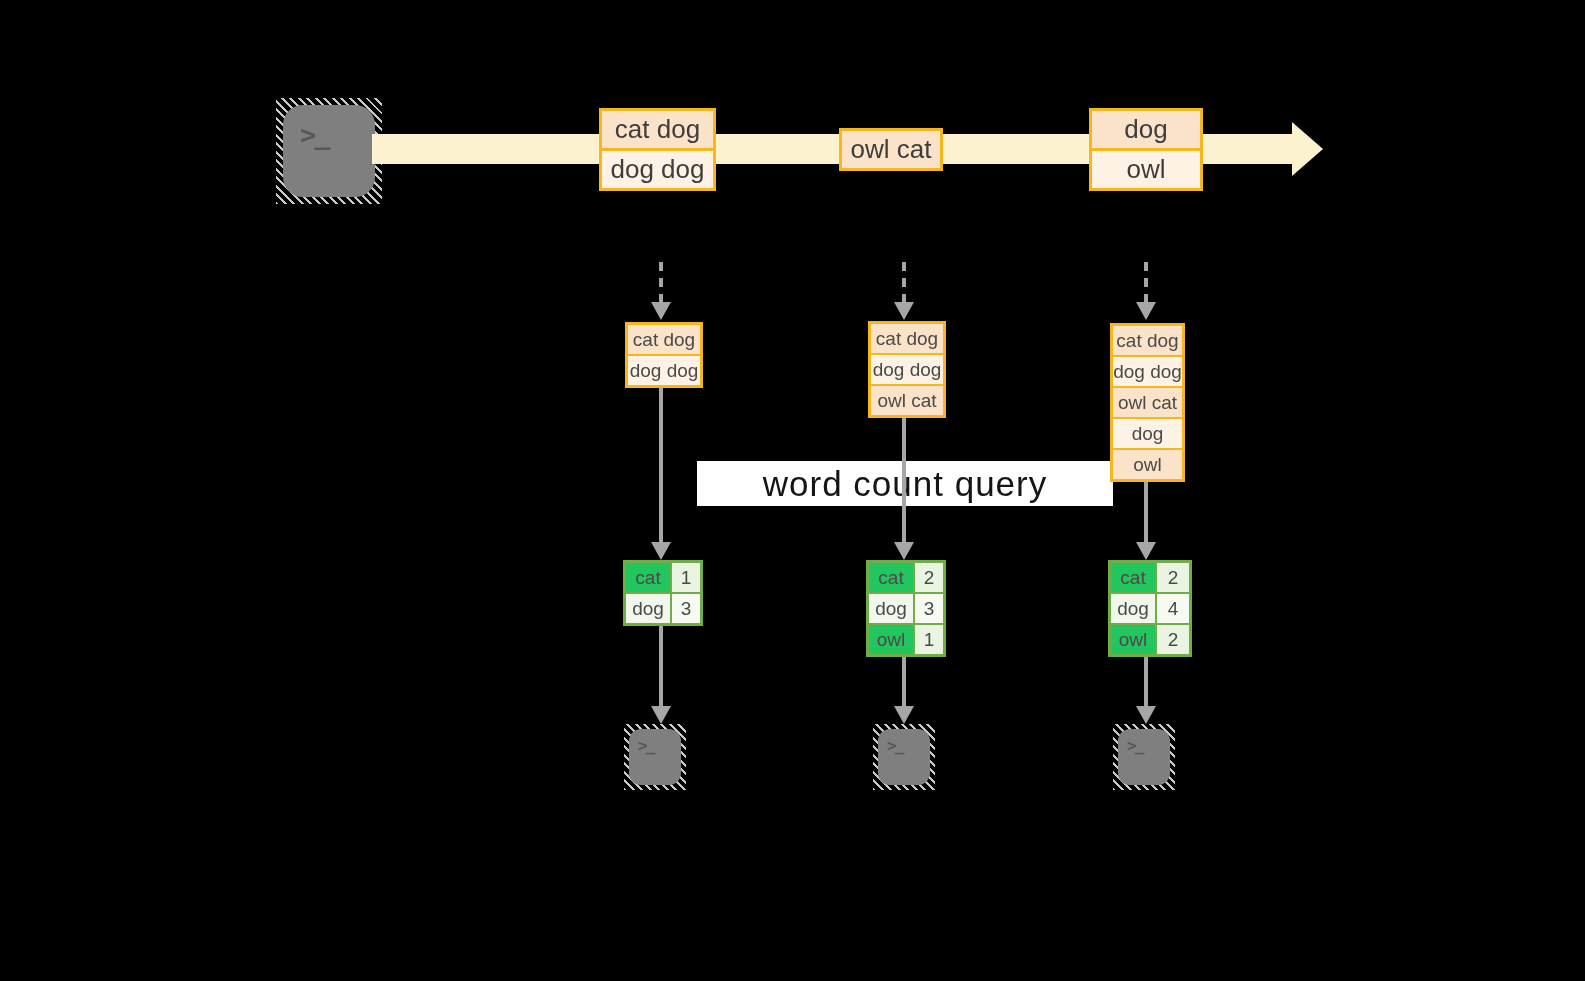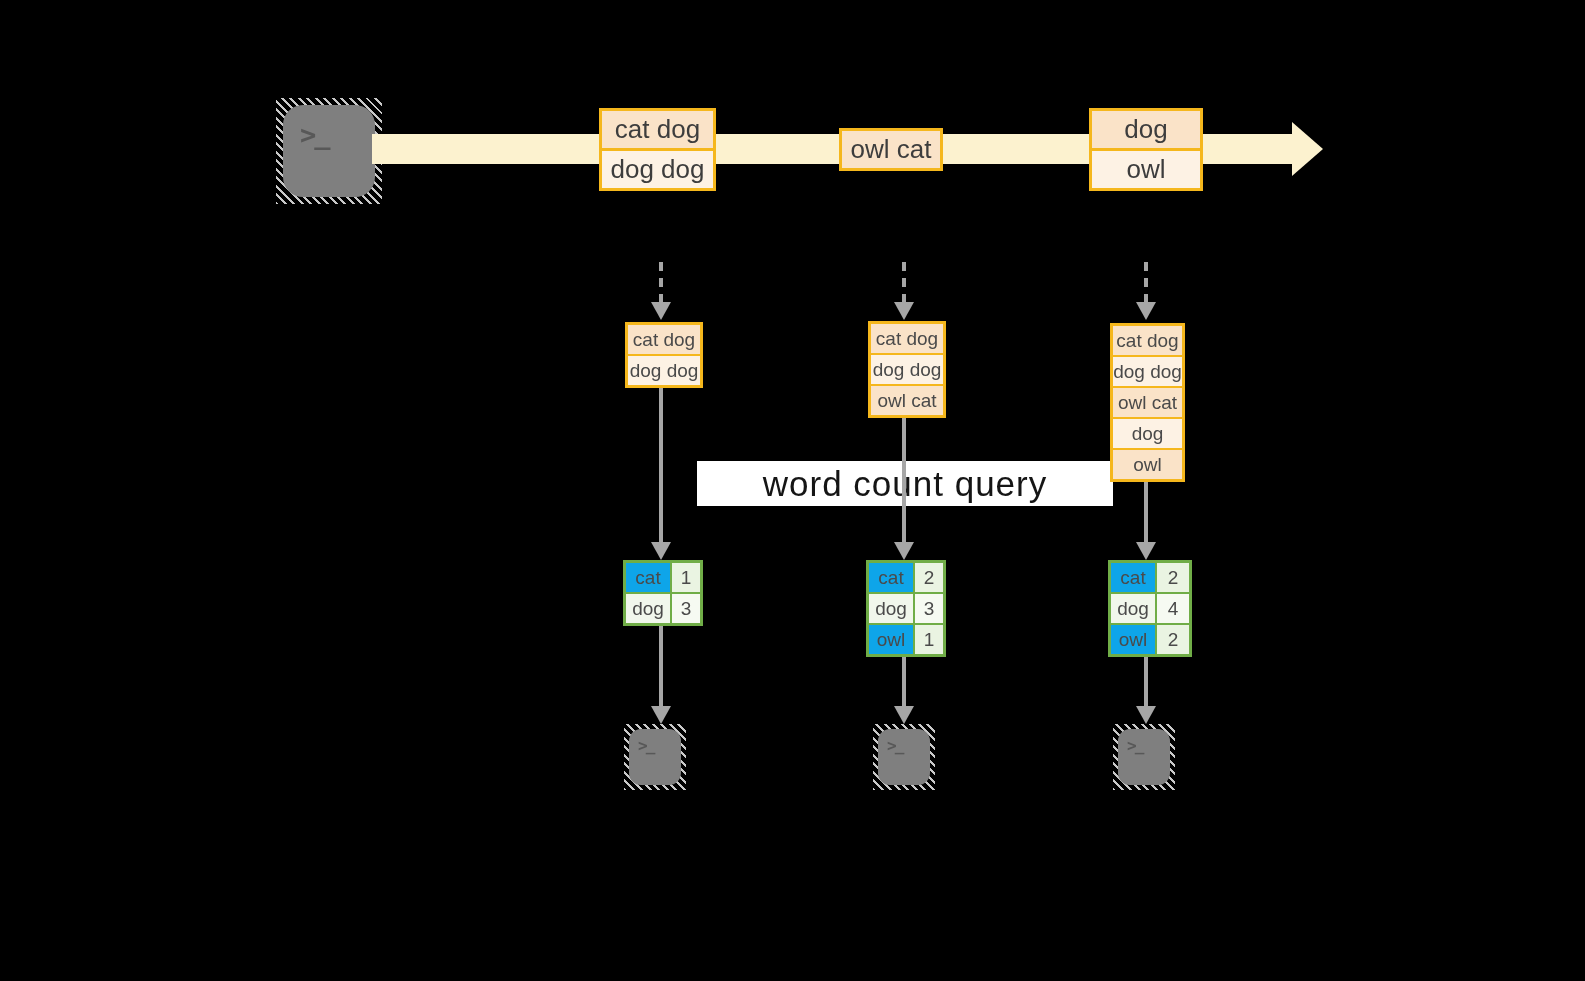--- a/index.html
+++ b/index.html
@@ -74,21 +74,21 @@
 
   
   .gtable{
     border:3px solid #70ad47; background:#70ad47; z-index:3;
     display:grid; grid-template-columns:44px 28px; gap:2px;
   }
   .gtable .gcell{
     height:29px; line-height:29px; text-align:center;
     font-size:19px; color:#4a4a4a;
   }
-  .g-dark{background:#0ea5e9;}
+  .g-dark{background:#22c55e;}
   .g-dark-v{background:#eaf4e2;}
   .g-light{background:#f1f7ec;}
   .g-light-v{background:#f6faf2;}
 </style>
 </head>
 <body>
 
 <div class="canvas">
 
   <div class="abs term" style="left:276px; top:98px; width:106px; height:106px;">

